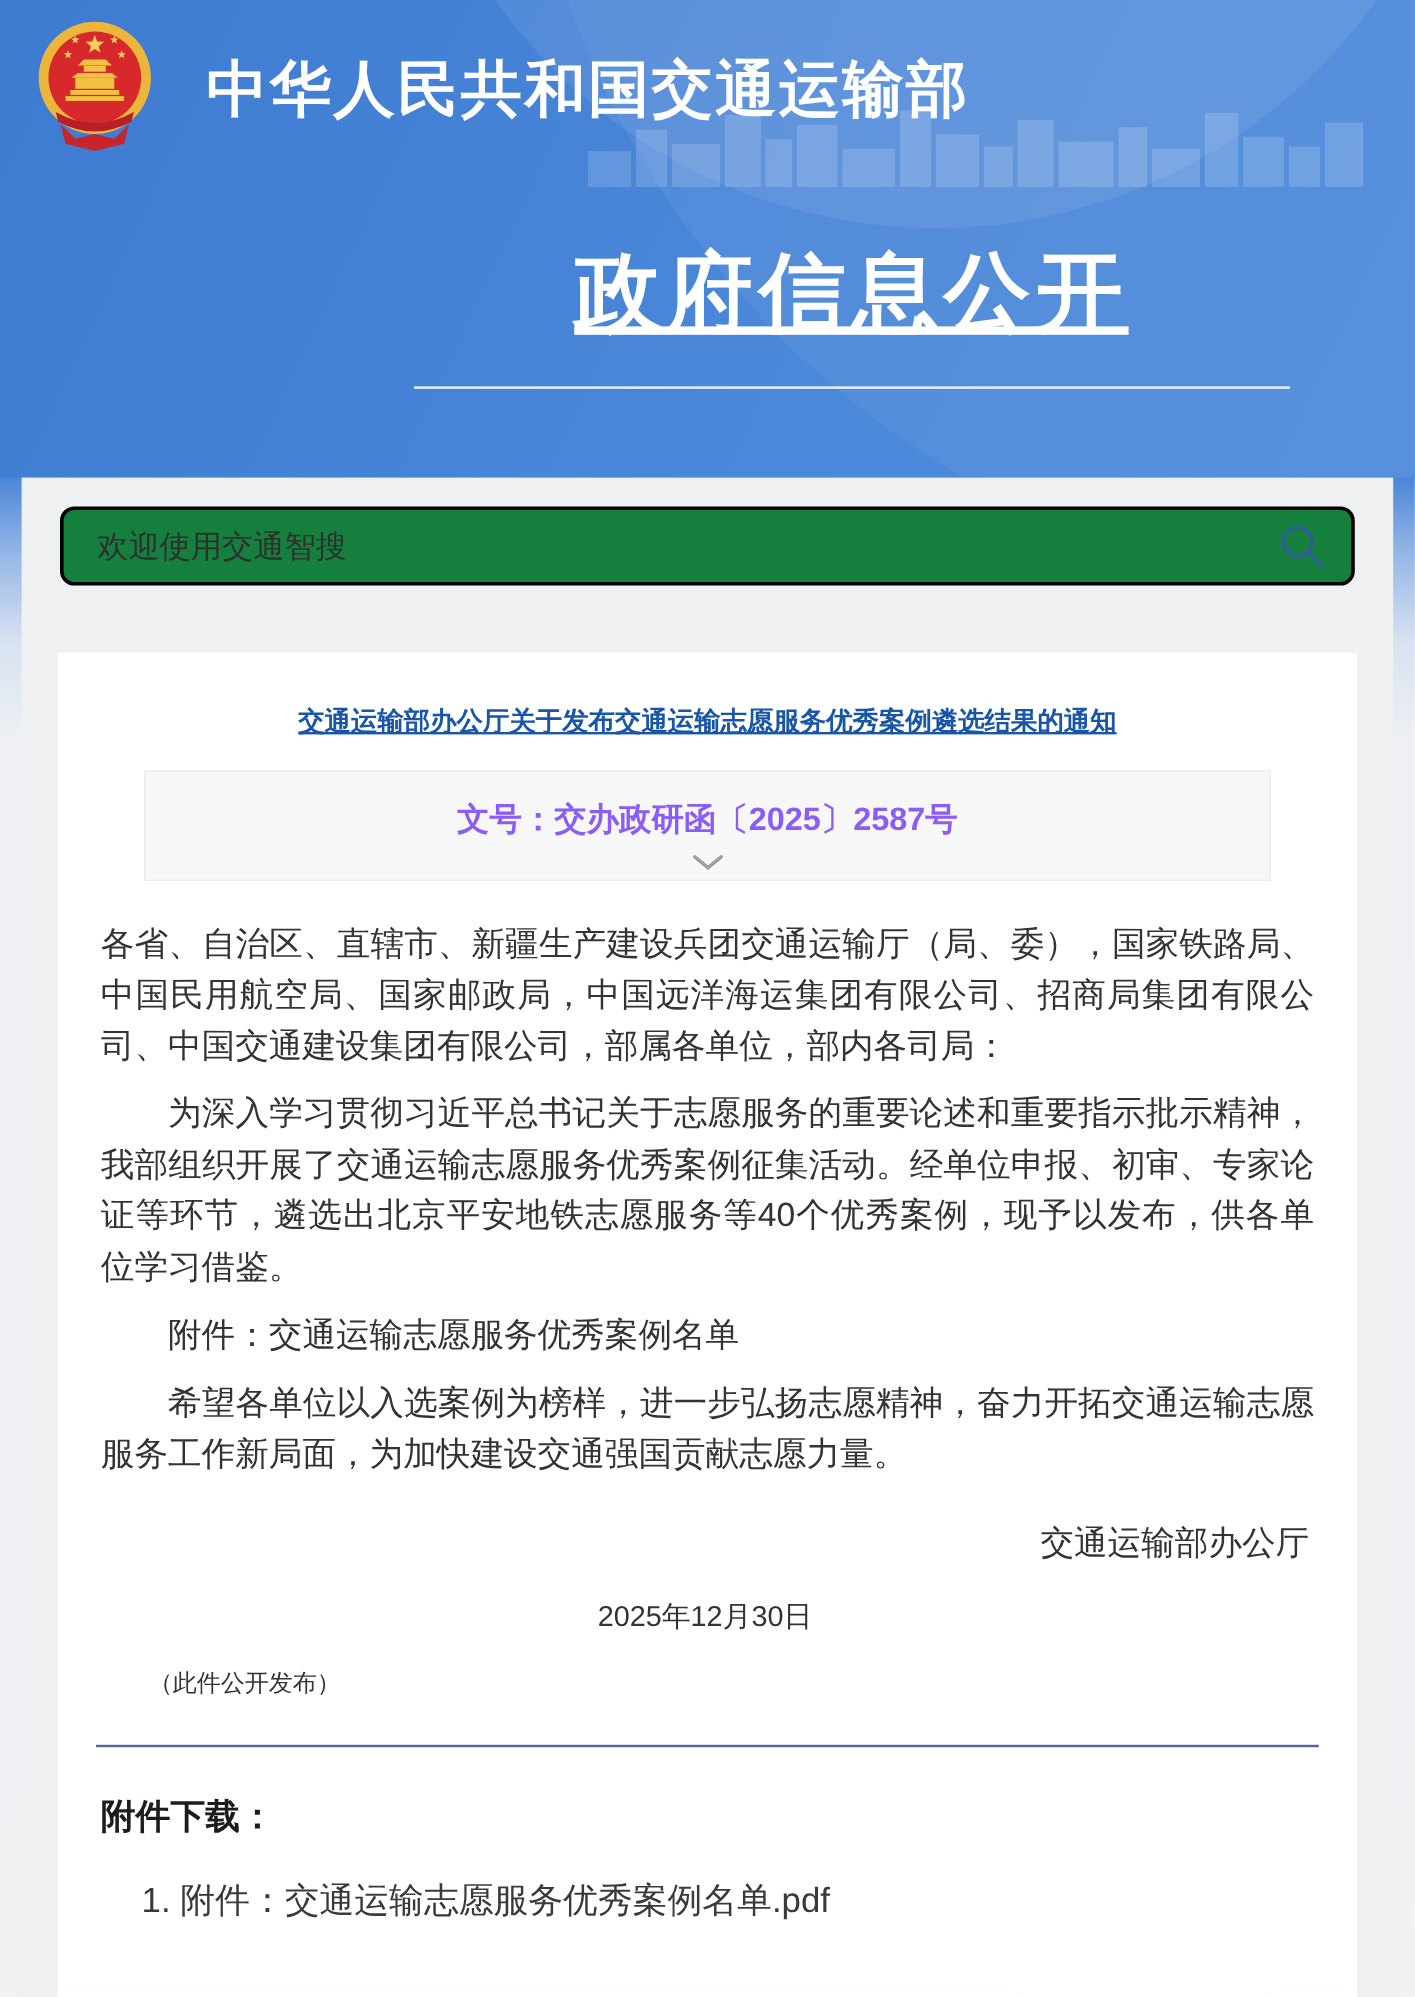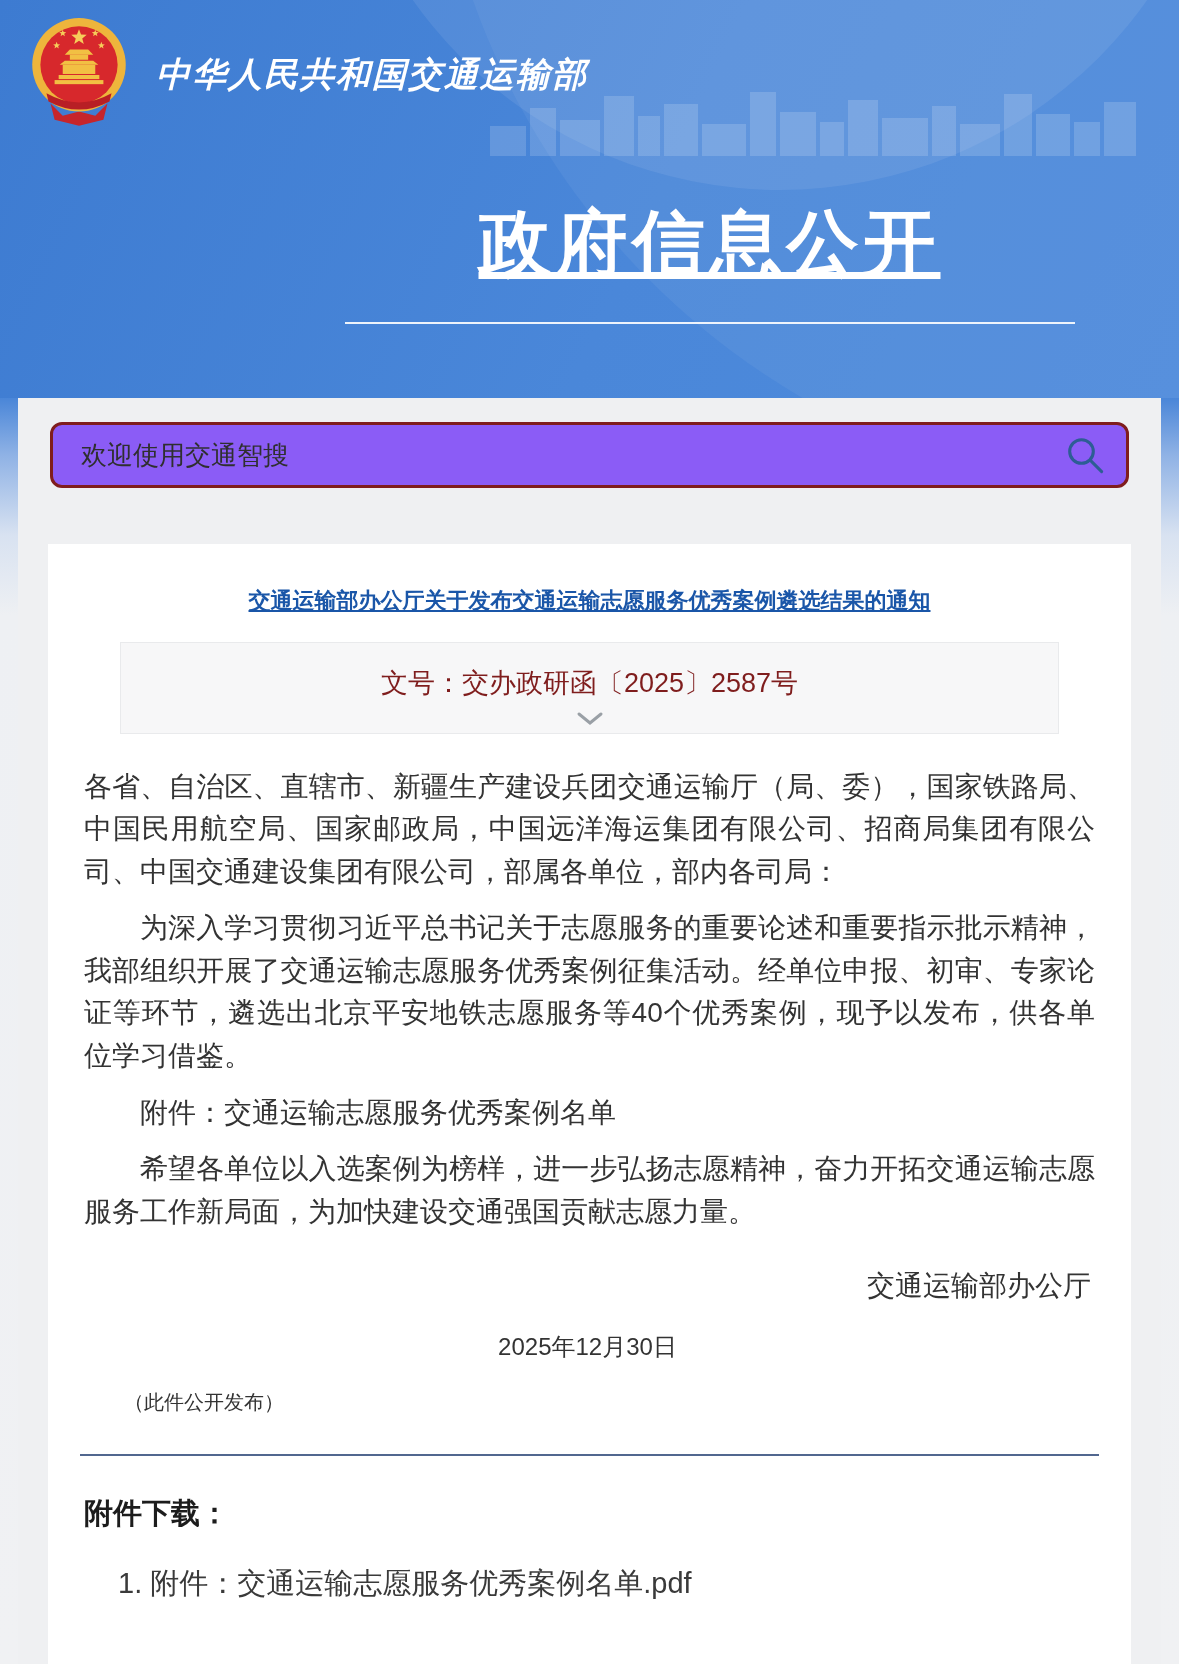--- a/index.html
+++ b/index.html
@@ -24,44 +24,44 @@
   .deco-circle-2 {
     position: absolute; width: 1500px; height: 1500px; border-radius: 50%;
     background: rgba(255,255,255,0.05); left: 430px; top: -1000px;
   }
   .skyline { position: absolute; left: 490px; top: 86px; }
   .brand-row {
     position: absolute; top: 14px; left: 28px;
     display: flex; align-items: center;
   }
   .ministry-title {
-    margin-left: 26px; font-size: 34px; font-weight: bold;
-    color: #ffffff; letter-spacing: 2px; white-space: nowrap; font-style: italic;
+    margin-left: 42px; font-size: 51px; font-weight: bold;
+    color: #ffffff; letter-spacing: 2px; white-space: nowrap;
   }
   .section-title-wrap {
     position: absolute; left: 280px; right: 40px; top: 196px; text-align: center;
   }
   .section-title {
     font-size: 72px; font-weight: bold; color: #ffffff; letter-spacing: 5px; text-decoration: underline;
   }
   .section-underline {
     width: 730px; height: 2px; margin: 30px auto 0;
     background: rgba(255,255,255,0.9);
   }
 
   
   .panel {
     position: relative; margin: 0 18px; background: #eff0f2;
     padding: 24px 0 0; min-height: 1266px;
   }
 
   
   .search-box {
-    margin: 0 32px; height: 66px; background: #8b5cf6;
-    border: 3px solid #7f1d1d; border-radius: 12px;
+    margin: 0 32px; height: 66px; background: #15803d;
+    border: 3px solid #000000; border-radius: 12px;
     display: flex; align-items: center;
   }
   .search-input {
     flex: 1; height: 100%; border: none; outline: none; background: transparent;
     font-size: 26px; color: #222; padding-left: 28px;
     font-family: "Liberation Sans", "DejaVu Sans", sans-serif;
   }
   .search-input::placeholder { color: #2f2f2f; opacity: 1; }
   .search-btn {
     width: 58px; height: 58px; margin-right: 12px;
@@ -74,21 +74,21 @@
     padding: 42px 36px 90px; min-height: 1130px;
   }
   .article-title {
     font-size: 22px; font-weight: bold; color: #1a56a8;
     text-align: center; line-height: 1.35; text-decoration: underline;
   }
   .doc-box {
     margin: 26px 36px 0; background: #f7f7f8; border: 1px solid #e9eaec;
     text-align: center; padding: 22px 8px 6px;
   }
-  .doc-number { font-size: 27px; color: #7f1d1d; }
+  .doc-number { font-size: 27px; color: #8b5cf6; font-weight: bold; }
   .doc-expand { margin: 10px auto 0; width: 40px; cursor: pointer; line-height: 0; }
 
   .article-body p {
     font-size: 28px; color: #333; line-height: 1.52;
     margin: 14px 0 0; text-align: justify;
   }
   .article-body p.first { margin-top: 32px; }
   .indent { text-indent: 2em; }
 
   .sig-line  { text-align: right; font-size: 28px; color: #333; margin-top: 34px; padding-right: 4px; }

